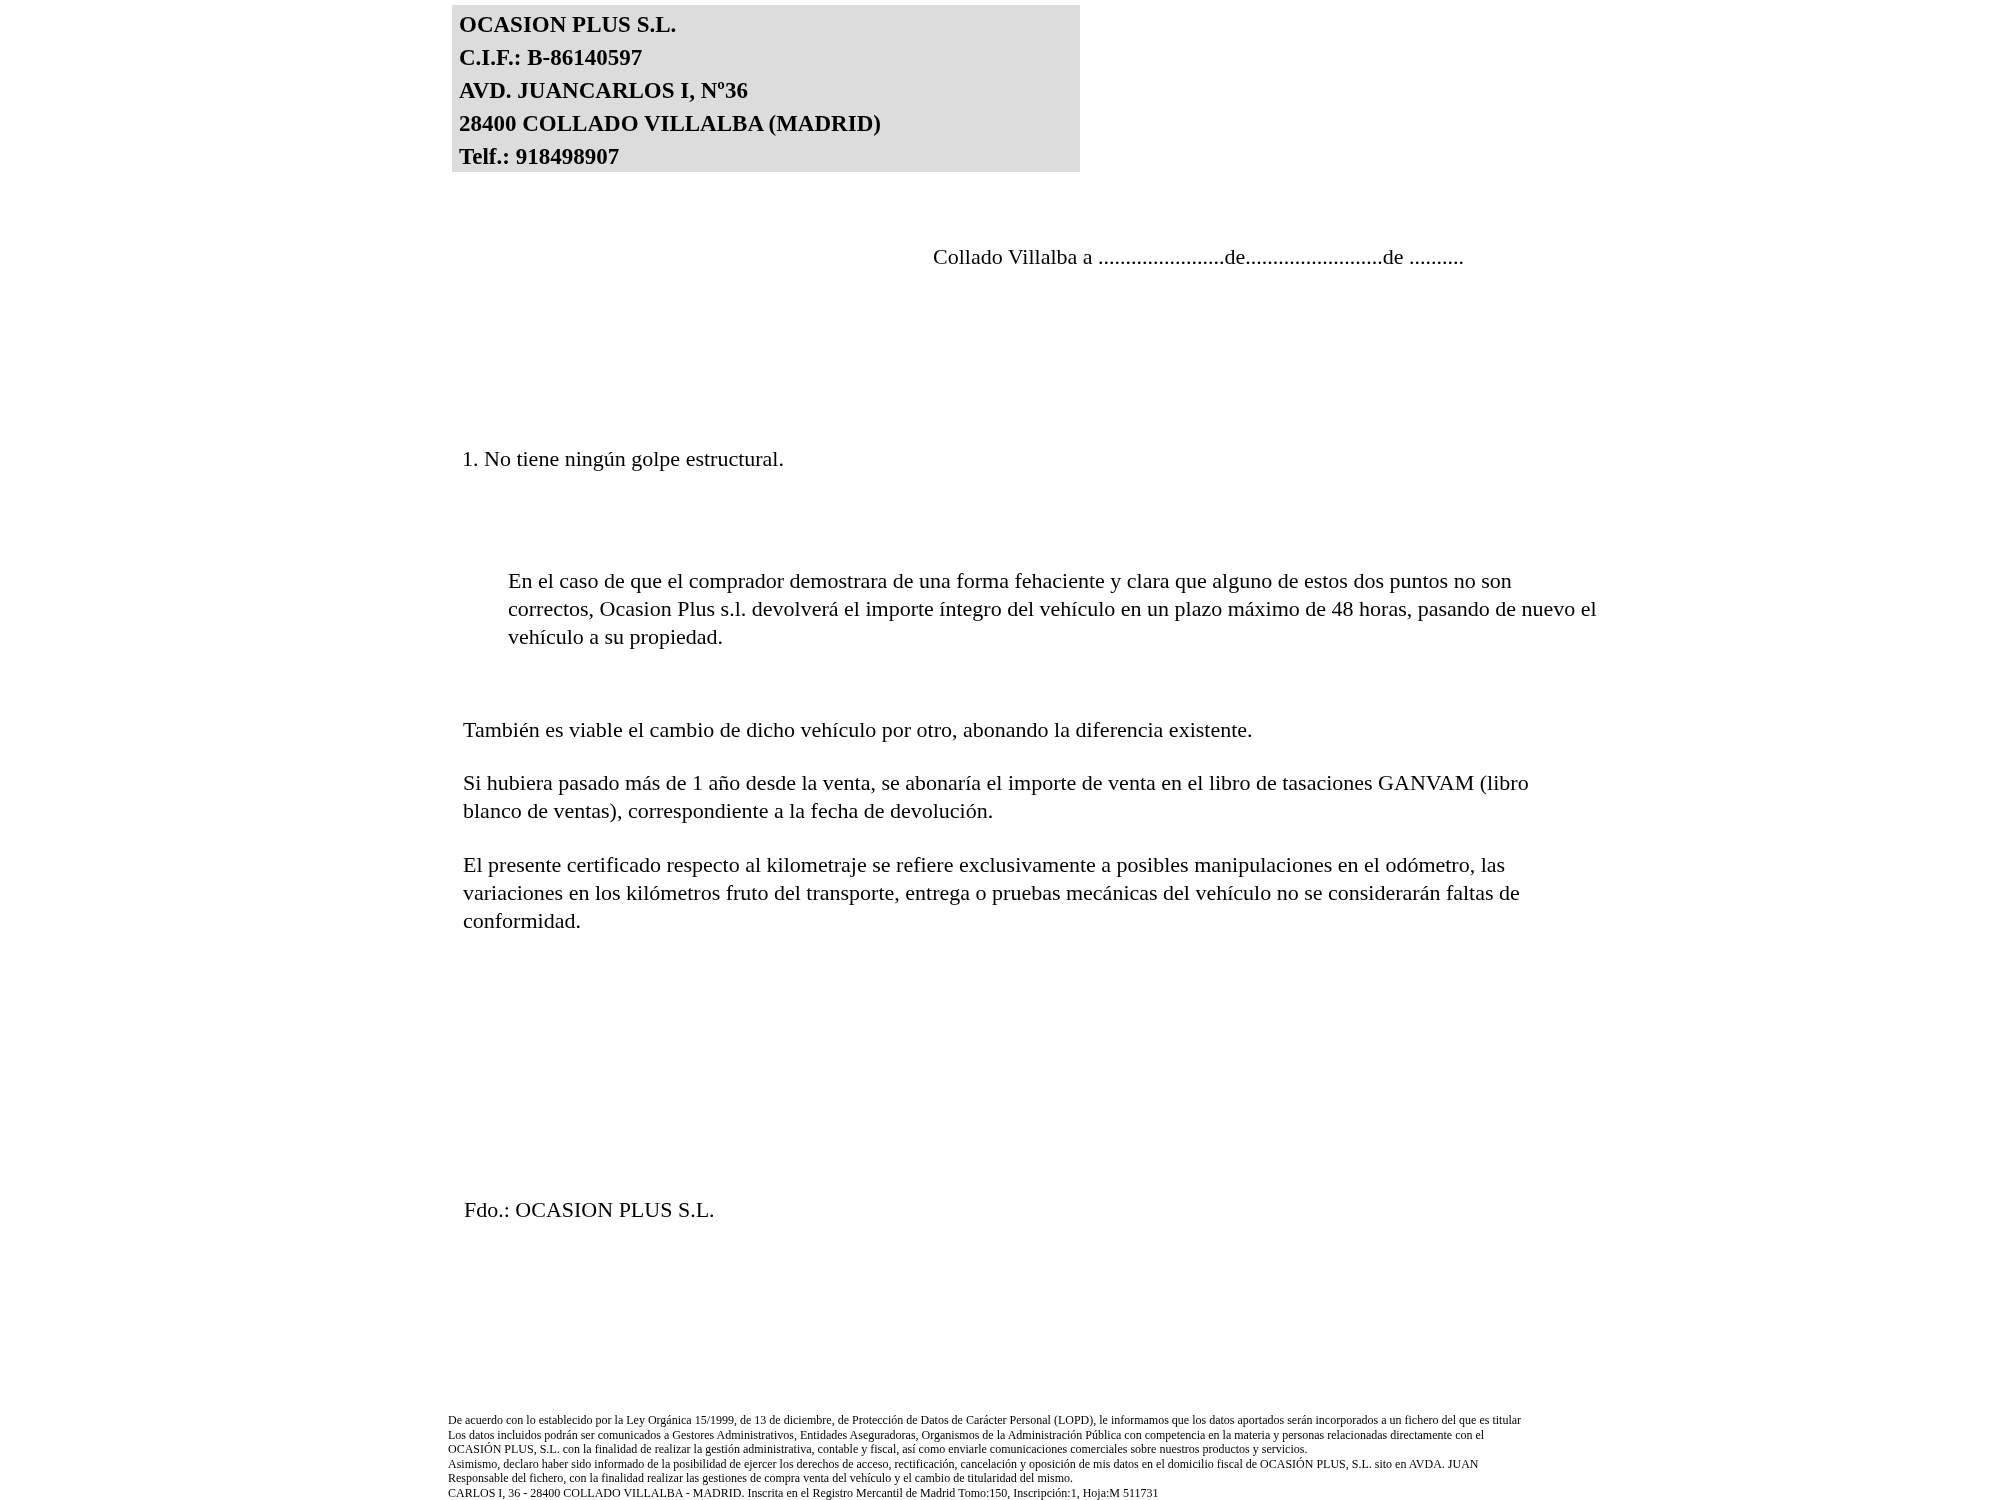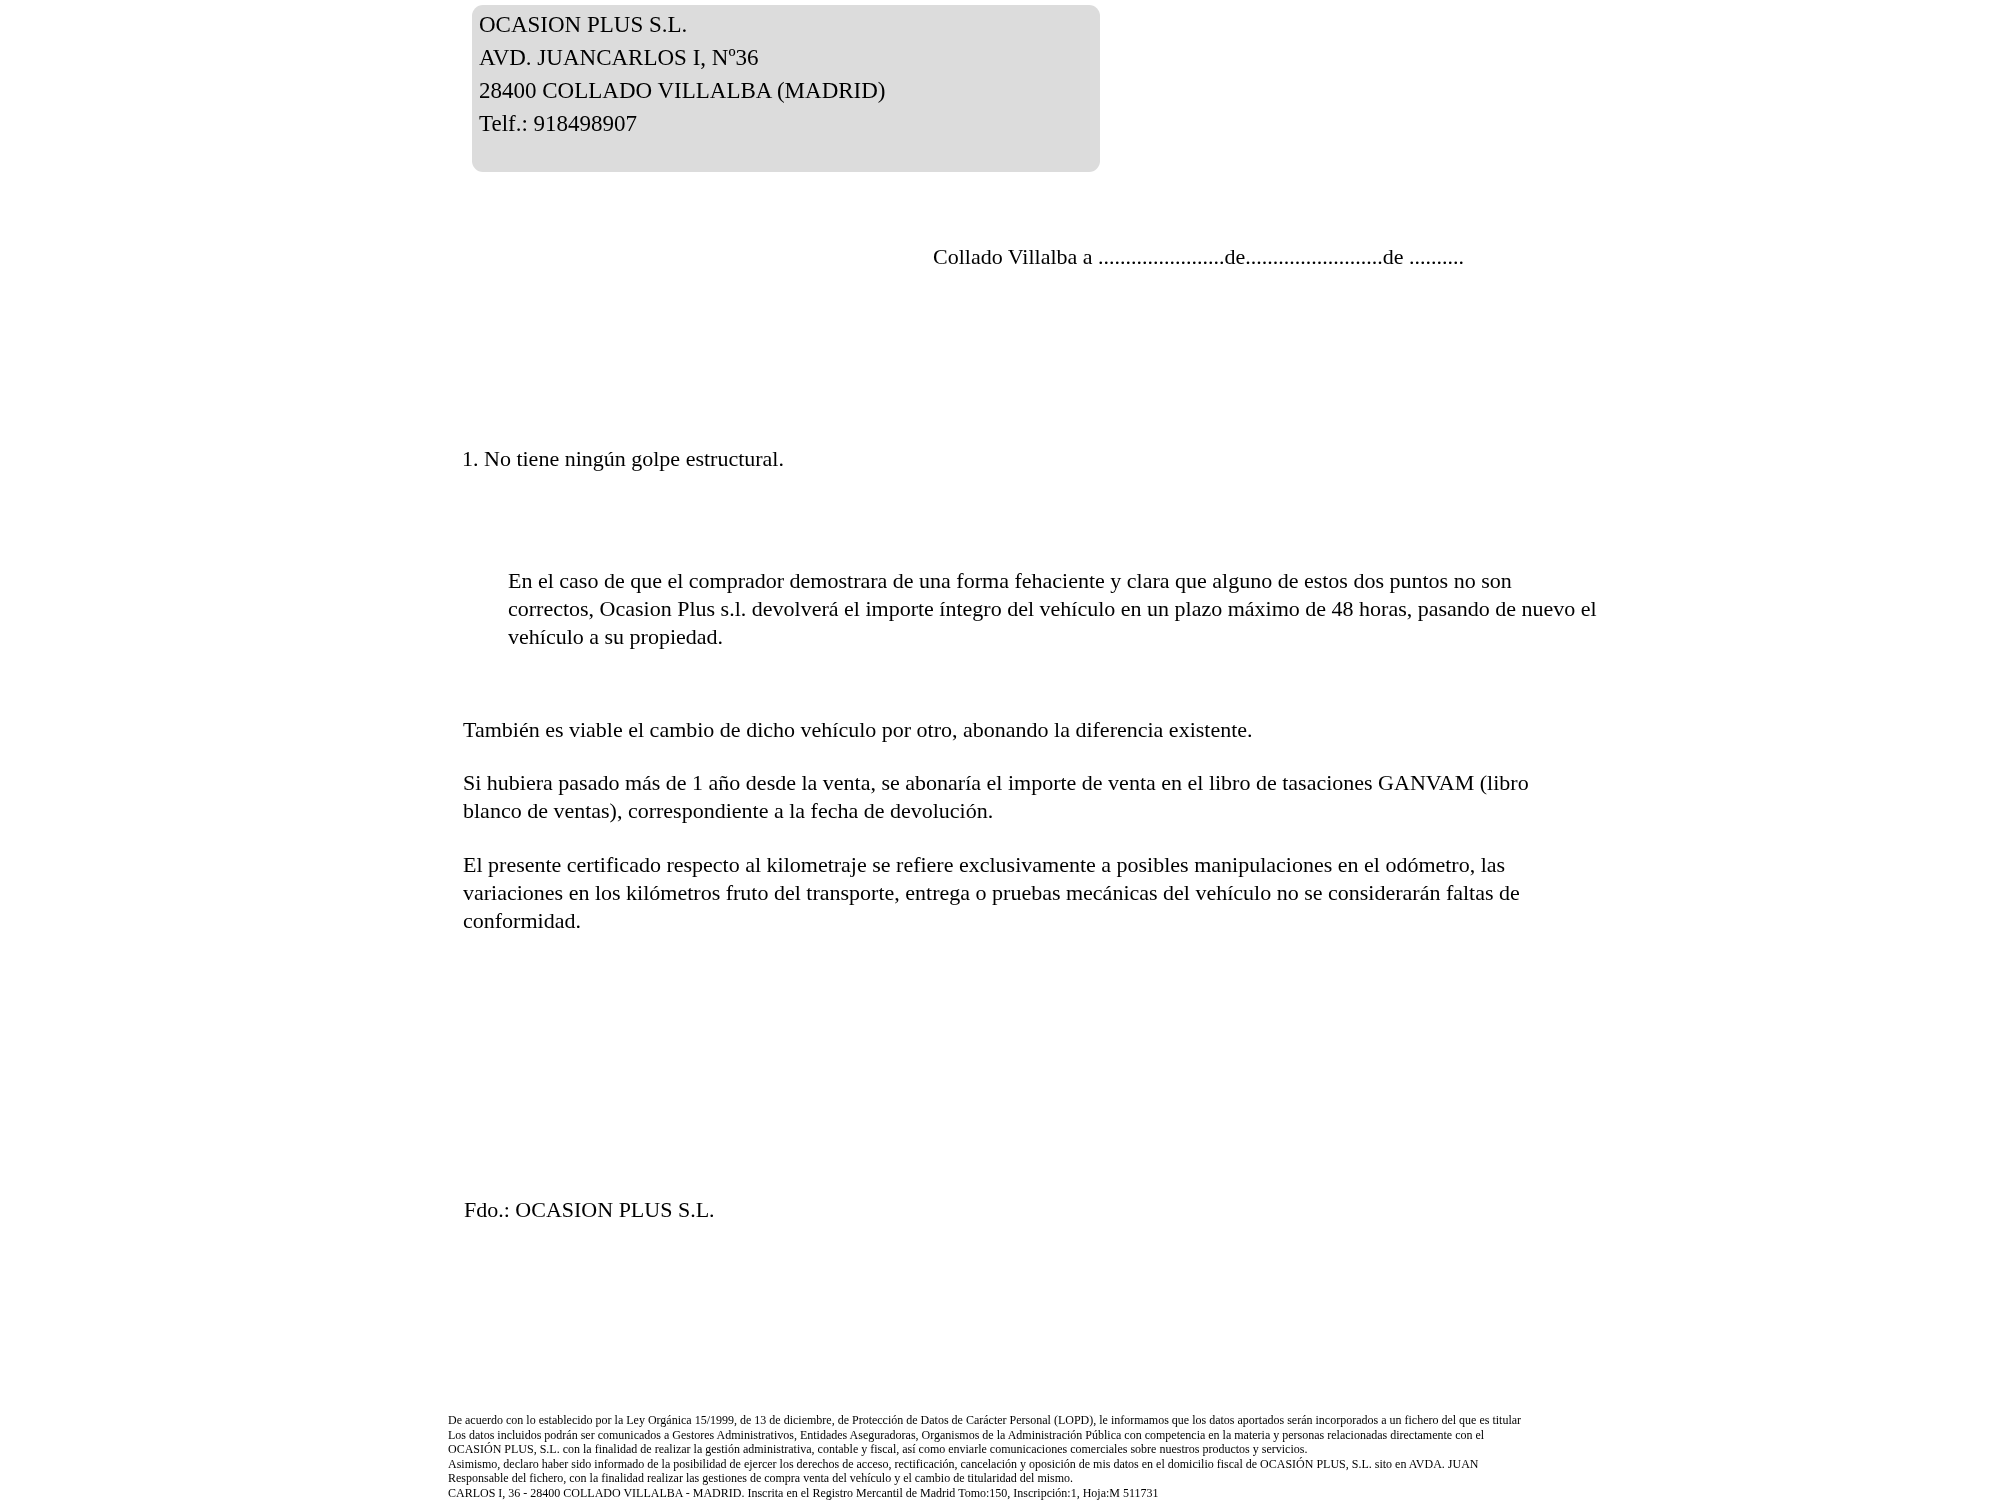--- a/index.html
+++ b/index.html
@@ -5,25 +5,25 @@
   html,body{margin:0;padding:0;background:#ffffff;}
   .page{
     position:relative;
     width:2000px;height:1500px;
     background:#ffffff;
     color:#000000;
     font-family:"Liberation Serif","DejaVu Serif",serif;
     overflow:hidden;
   }
   .header-box{
-    position:absolute;left:472px;top:5px;width:628px;height:167px;
+    position:absolute;left:452px;top:5px;width:628px;height:167px;
     background:#dcdcdc;
     box-sizing:border-box;
     padding:3px 0 0 7px;
-    font-weight:normal;font-size:23px;line-height:33px;border-radius:11px;
+    font-weight:bold;font-size:23px;line-height:33px;
   }
   .date-line{
     position:absolute;left:933px;top:244px;
     font-size:22px;white-space:nowrap;
   }
   .cert{
     position:absolute;left:464px;top:298px;
     font-size:22px;line-height:33px;
   }
   .cert .term{display:inline-block;min-width:92px;}
@@ -44,20 +44,21 @@
   }
   .legal div{white-space:nowrap;}
 </style>
 </head>
 <body>
 
 <div class="page">
 
   <div class="header-box">
     <div>OCASION PLUS S.L.</div>
+    <div>C.I.F.: B-86140597</div>
     <div>AVD. JUANCARLOS I, Nº36</div>
     <div>28400 COLLADO VILLALBA (MADRID)</div>
     <div>Telf.: 918498907</div>
   </div>
 
   <div class="date-line">Collado Villalba a .......................de.........................de ..........</div>
 
 
   <div class="point p1">1. No tiene ningún golpe estructural.</div>
 

